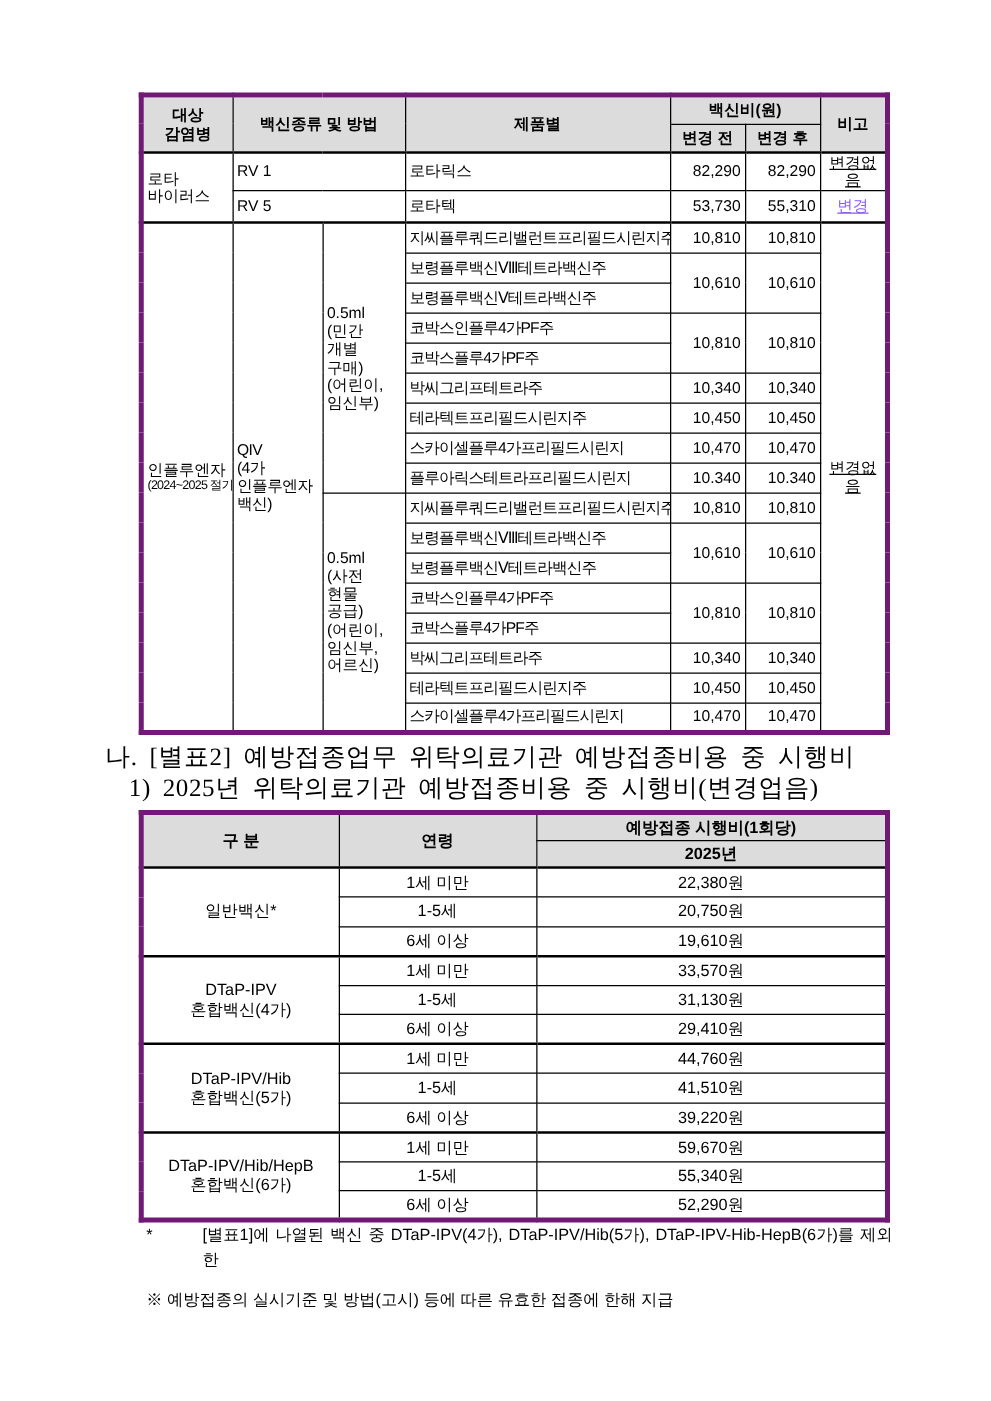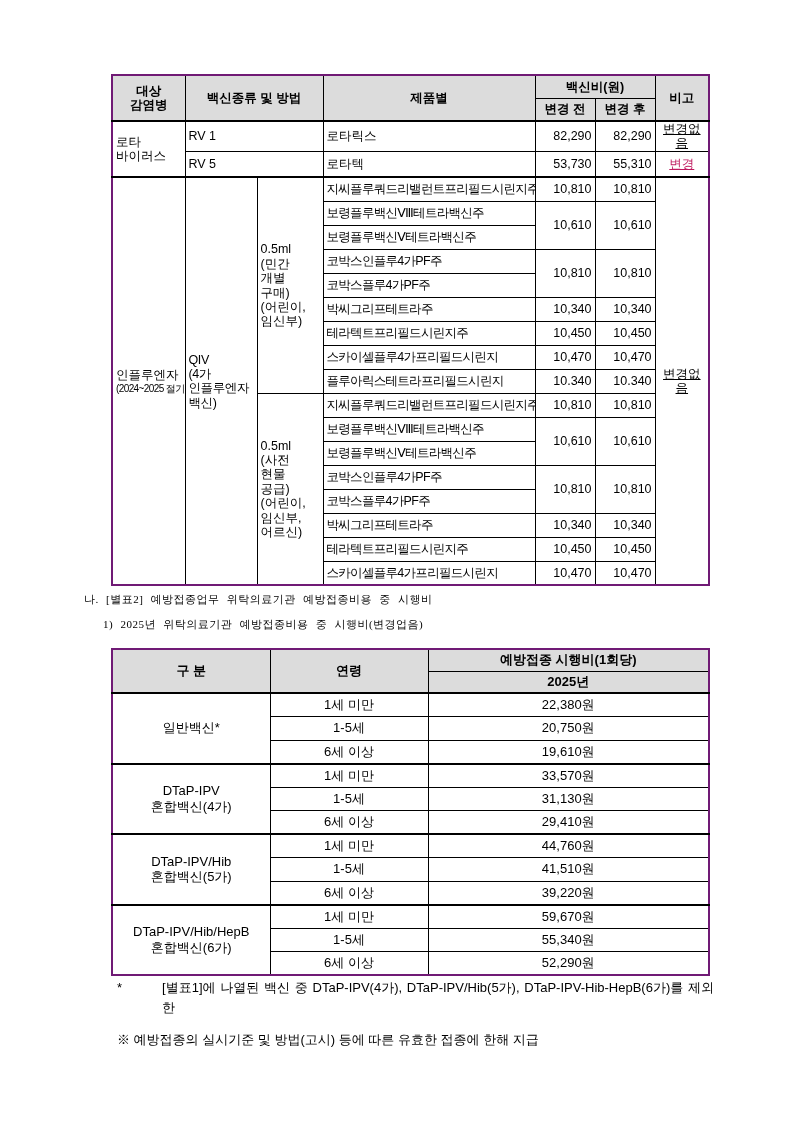--- a/index.html
+++ b/index.html
@@ -4,46 +4,46 @@
 <style>
   html,body{margin:0;padding:0;}
   body{
     width:793px;height:1121px;background:#ffffff;position:relative;
     font-family:"Liberation Sans", sans-serif;color:#000;
     -webkit-font-smoothing:antialiased;
   }
   .abs{position:absolute;}
   table.doc-table{
     border-collapse:collapse;table-layout:fixed;
-    border:2px solid #701a75;
+    border:4px solid #701a75;
   }
   .doc-table td{
     border:1px solid #000;vertical-align:middle;overflow:hidden;
     padding:0 3px;
   }
   
   .t1{width:597px;}
   .t1 td{font-size:12.5px;line-height:1.15;}
   .t1 thead tr{height:23px;}
   .t1 tr.rota-row{height:26px;}
   .t1 tr.flu-row{height:24px;}
   .hdr{background:#dcdcdc;font-weight:bold;text-align:center;}
   .pre{white-space:pre-line;}
   .left{text-align:left;padding-left:6px;}
   .center{text-align:center;text-decoration:underline;}
   .num{text-align:right;padding-right:8px;}
   .prod{text-align:left;padding-left:5px;letter-spacing:-0.7px;white-space:nowrap;font-size:12.3px;}
-  .red{color:#be185d;}
+  .red{color:#8b5cf6;}
   .thick-top{border-top:2px solid #000 !important;}
   .disease-small{display:block;font-size:10px;letter-spacing:-0.6px;white-space:nowrap;}
   .disease-main{display:block;font-size:12.5px;}
   .squeeze{letter-spacing:-0.4px;}
   
   .h-serif{
-    font-family:"Liberation Serif", serif;font-size:11px;
+    font-family:"Liberation Serif", serif;font-size:20px;
     letter-spacing:0.5px;word-spacing:4px;white-space:nowrap;
   }
   
   .t2{width:597px;}
   .t2 td{font-size:13px;text-align:center;line-height:1.2;}
   .t2 thead tr{height:22px;}
   .t2 tbody tr{height:23.5px;}
   
   .fn{font-size:13px;line-height:1.55;}
   .fn-line1{display:flex;gap:6px;}

